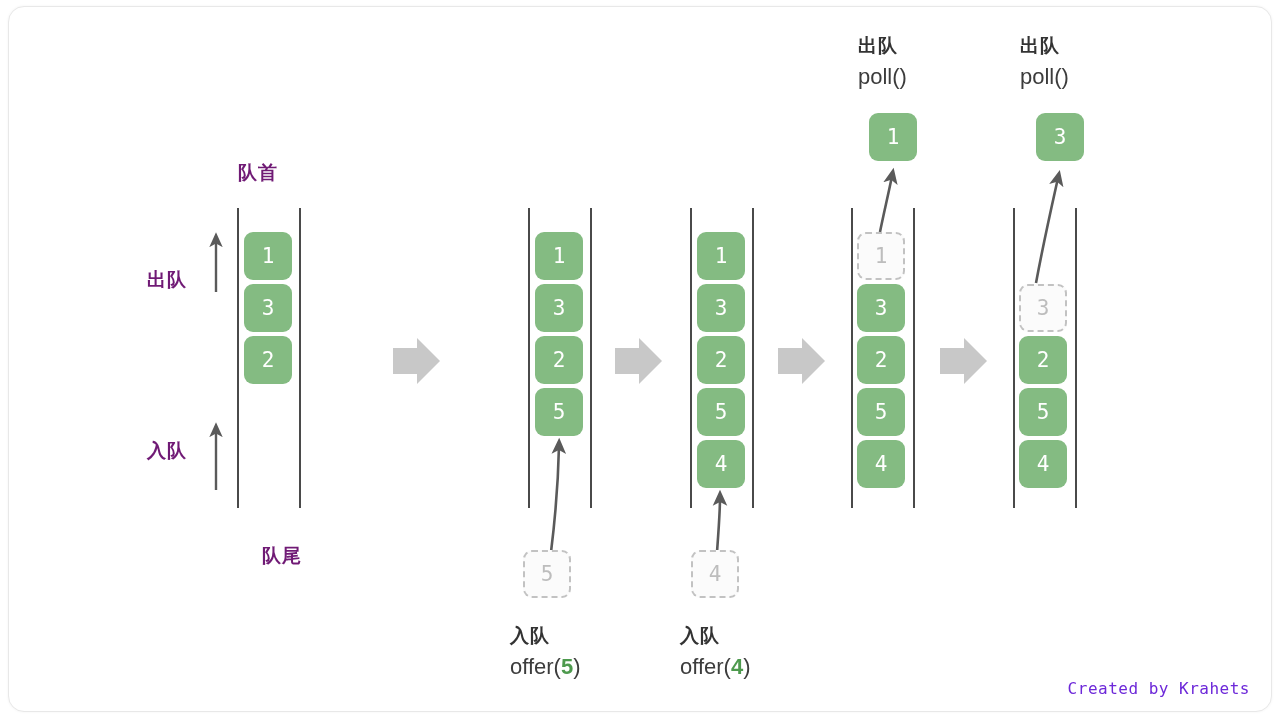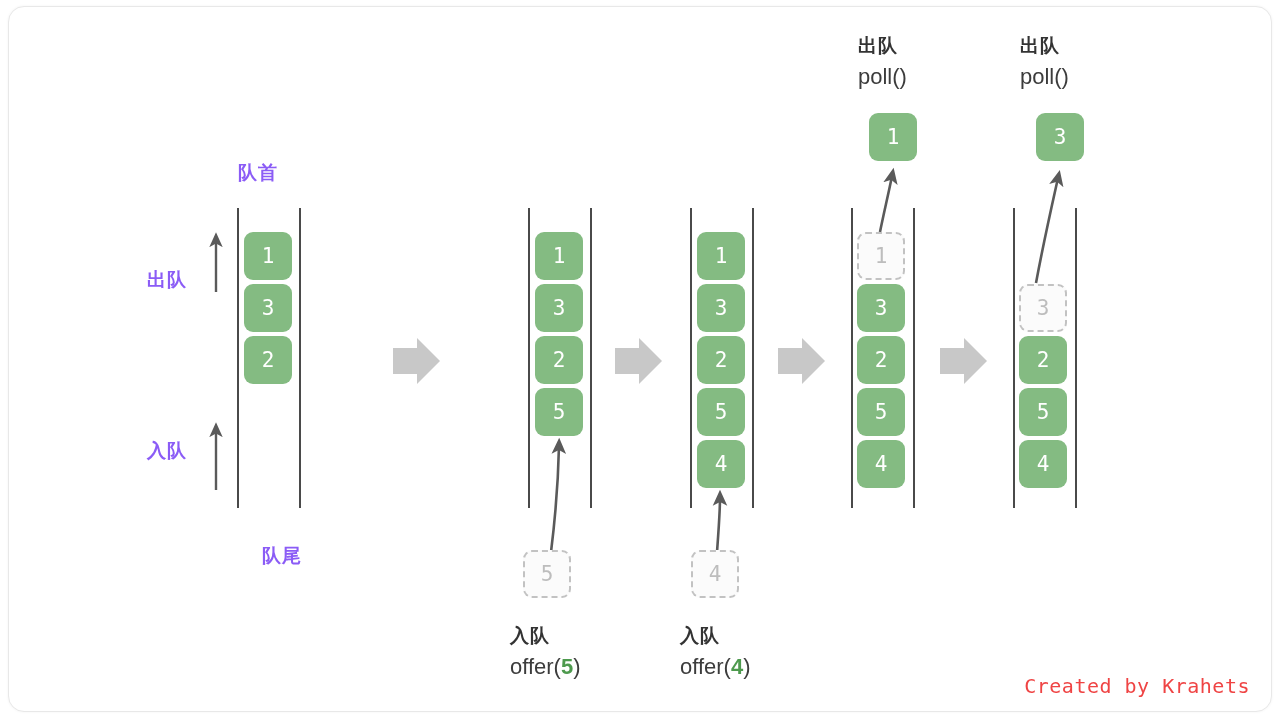--- a/index.html
+++ b/index.html
@@ -54,21 +54,21 @@
   .title-en {
     font-family: "DejaVu Sans Mono", "Liberation Mono", monospace;
     font-size: 22px;
     color: #555555;
   }
   
   .abs { position: absolute; }
   .cn-bold {
     font-size: 19px;
     font-weight: bold;
-    color: #8b5cf6;
+    color: #701a75;
     letter-spacing: 1px;
     white-space: nowrap;
   }
   .label-block {
     position: absolute;
     text-align: left;
     white-space: nowrap;
     line-height: 1.55;
   }
   .label-block .l1 {
@@ -110,22 +110,22 @@
     background: #fbfbfb;
     border: 2px dashed #c2c2c2;
     color: #bdbdbd;
   }
   
   .watermark {
     position: absolute;
     right: 30px;
     bottom: 22px;
     font-family: "DejaVu Sans Mono", "Liberation Mono", monospace;
-    font-size: 20px;
-    color: #ef4444;
+    font-size: 16px;
+    color: #6d28d9;
     letter-spacing: 0.5px;
   }
   svg { position: absolute; left: 0; top: 0; overflow: visible; }
 </style>
 </head>
 <body>
 
 <div id="canvas">
   <div class="card"></div>
 

